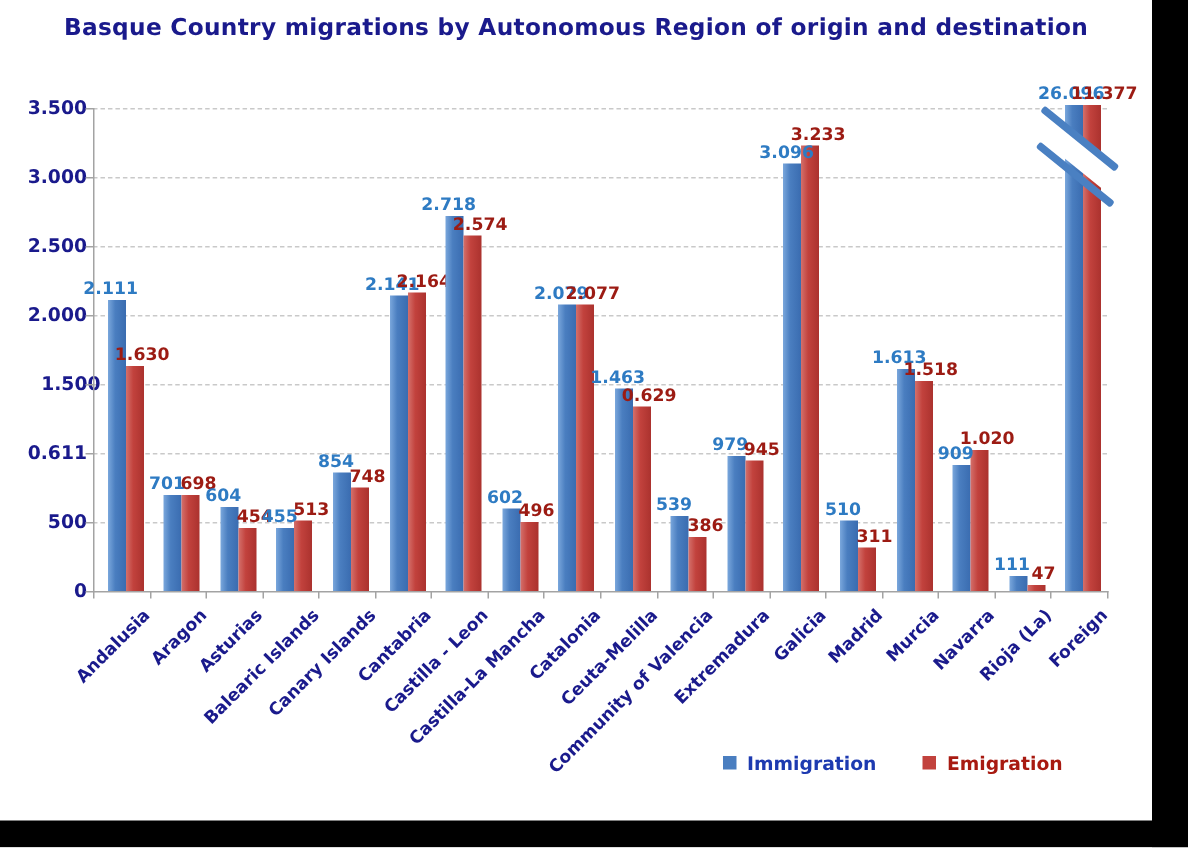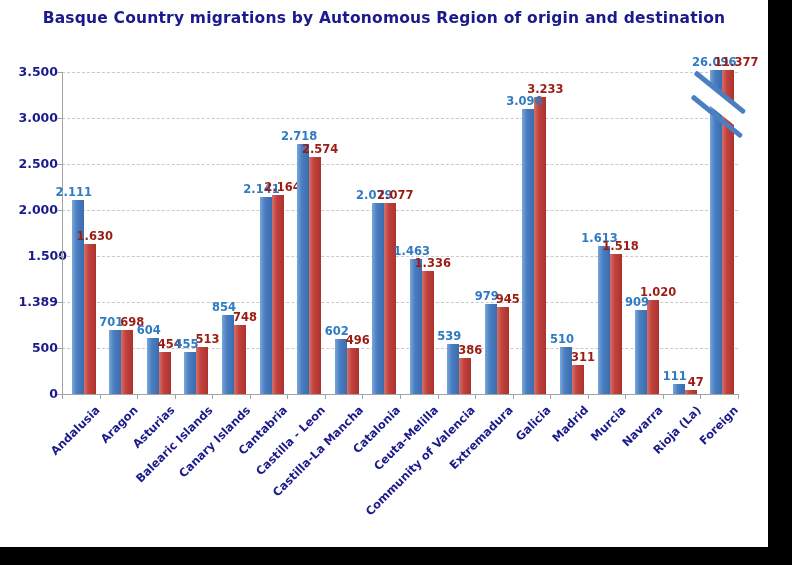--- a/index.html
+++ b/index.html
@@ -54,21 +54,21 @@
 <div id="stage">
   <div class="chart-title">Basque Country migrations by Autonomous Region of origin and destination</div>
 
   <div id="plot">
       <div class="y-label" style="left: 8px; top: 386px; width: 50px;">0</div>
       <div class="tickmark" style="left: 57px; top: 393.5px; width: 5px; height: 1px;"></div>
       <div class="gridline" style="left: 62px; top: 347.5px; width: 676px;"></div>
       <div class="y-label" style="left: 8px; top: 340px; width: 50px;">500</div>
       <div class="tickmark" style="left: 57px; top: 347.5px; width: 5px; height: 1px;"></div>
       <div class="gridline" style="left: 62px; top: 301.5px; width: 676px;"></div>
-      <div class="y-label" style="left: 8px; top: 294px; width: 50px;">1.389</div>
+      <div class="y-label" style="left: 8px; top: 294px; width: 50px;">0.611</div>
       <div class="tickmark" style="left: 57px; top: 301.5px; width: 5px; height: 1px;"></div>
       <div class="gridline" style="left: 62px; top: 255.5px; width: 676px;"></div>
       <div class="y-label" style="left: 17px; top: 248px; width: 50px; text-align: right;">1.500</div>
       <div class="tickmark" style="left: 57px; top: 255.5px; width: 5px; height: 1px;"></div>
       <div class="gridline" style="left: 62px; top: 209.5px; width: 676px;"></div>
       <div class="y-label" style="left: 8px; top: 202px; width: 50px;">2.000</div>
       <div class="tickmark" style="left: 57px; top: 209.5px; width: 5px; height: 1px;"></div>
       <div class="gridline" style="left: 62px; top: 163.5px; width: 676px;"></div>
       <div class="y-label" style="left: 8px; top: 156px; width: 50px;">2.500</div>
       <div class="tickmark" style="left: 57px; top: 163.5px; width: 5px; height: 1px;"></div>
@@ -140,21 +140,21 @@
       <div class="val-label emi" style="left: 357.667px; top: 333.368px;">496</div>
       <div class="x-label" style="top: 403px; right: 412.333px;">Castilla-La Mancha</div>
       <div class="bar imm" style="left: 372.222px; top: 202.732px; width: 12px; height: 191.268px;"></div>
       <div class="bar emi" style="left: 384.222px; top: 202.916px; width: 12px; height: 191.084px;"></div>
       <div class="val-label imm" style="left: 374.222px; top: 187.732px;">2.079</div>
       <div class="val-label emi" style="left: 395.222px; top: 187.916px;">2.077</div>
       <div class="x-label" style="top: 403px; right: 374.778px;">Catalonia</div>
       <div class="bar imm" style="left: 409.778px; top: 259.404px; width: 12px; height: 134.596px;"></div>
       <div class="bar emi" style="left: 421.778px; top: 271.088px; width: 12px; height: 122.912px;"></div>
       <div class="val-label imm" style="left: 411.778px; top: 244.404px;">1.463</div>
-      <div class="val-label emi" style="left: 432.778px; top: 256.088px;">1.336</div>
+      <div class="val-label emi" style="left: 432.778px; top: 256.088px;">0.629</div>
       <div class="x-label" style="top: 403px; right: 337.222px;">Ceuta-Melilla</div>
       <div class="bar imm" style="left: 447.333px; top: 344.412px; width: 12px; height: 49.588px;"></div>
       <div class="bar emi" style="left: 459.333px; top: 358.488px; width: 12px; height: 35.512px;"></div>
       <div class="val-label imm" style="left: 449.333px; top: 329.412px;">539</div>
       <div class="val-label emi" style="left: 470.333px; top: 343.488px;">386</div>
       <div class="x-label" style="top: 403px; right: 299.667px;">Community of Valencia</div>
       <div class="bar imm" style="left: 484.889px; top: 303.932px; width: 12px; height: 90.068px;"></div>
       <div class="bar emi" style="left: 496.889px; top: 307.06px; width: 12px; height: 86.94px;"></div>
       <div class="val-label imm" style="left: 486.889px; top: 288.932px;">979</div>
       <div class="val-label emi" style="left: 507.889px; top: 292.06px; text-align: center;">945</div>
@@ -187,17 +187,23 @@
       <div class="bar imm" style="left: 710.222px; top: 70px; width: 12px; height: 324px;"></div>
       <div class="bar emi" style="left: 722.222px; top: 70px; width: 12px; height: 324px;"></div>
       <div class="val-label imm" style="left: 714.222px; top: 55px;">26.096</div>
       <div class="val-label emi" style="left: 736.222px; top: 55px;">11.377</div>
       <div class="break-band" style="left: 691.222px; top: 96px; width: 62px; height: 17px;"></div>
       <div class="break-line" style="left: 688.222px; top: 90px; width: 64px; height: 4.5px;"></div>
       <div class="break-line" style="left: 685.222px; top: 114px; width: 64px; height: 4.5px;"></div>
       <div class="x-label" style="top: 403px; right: 36.7778px;">Foreign</div>
     </div>
 
+  <div class="legend">
+    <span class="swatch imm"></span>
+    <span class="legend-imm">Immigration</span>
+    <span class="swatch emi"></span>
+    <span class="legend-emi">Emigration</span>
+  </div>
 
 
   <div class="black-right"></div>
   <div class="black-bottom"></div>
 </div>
 
 </body></html>

